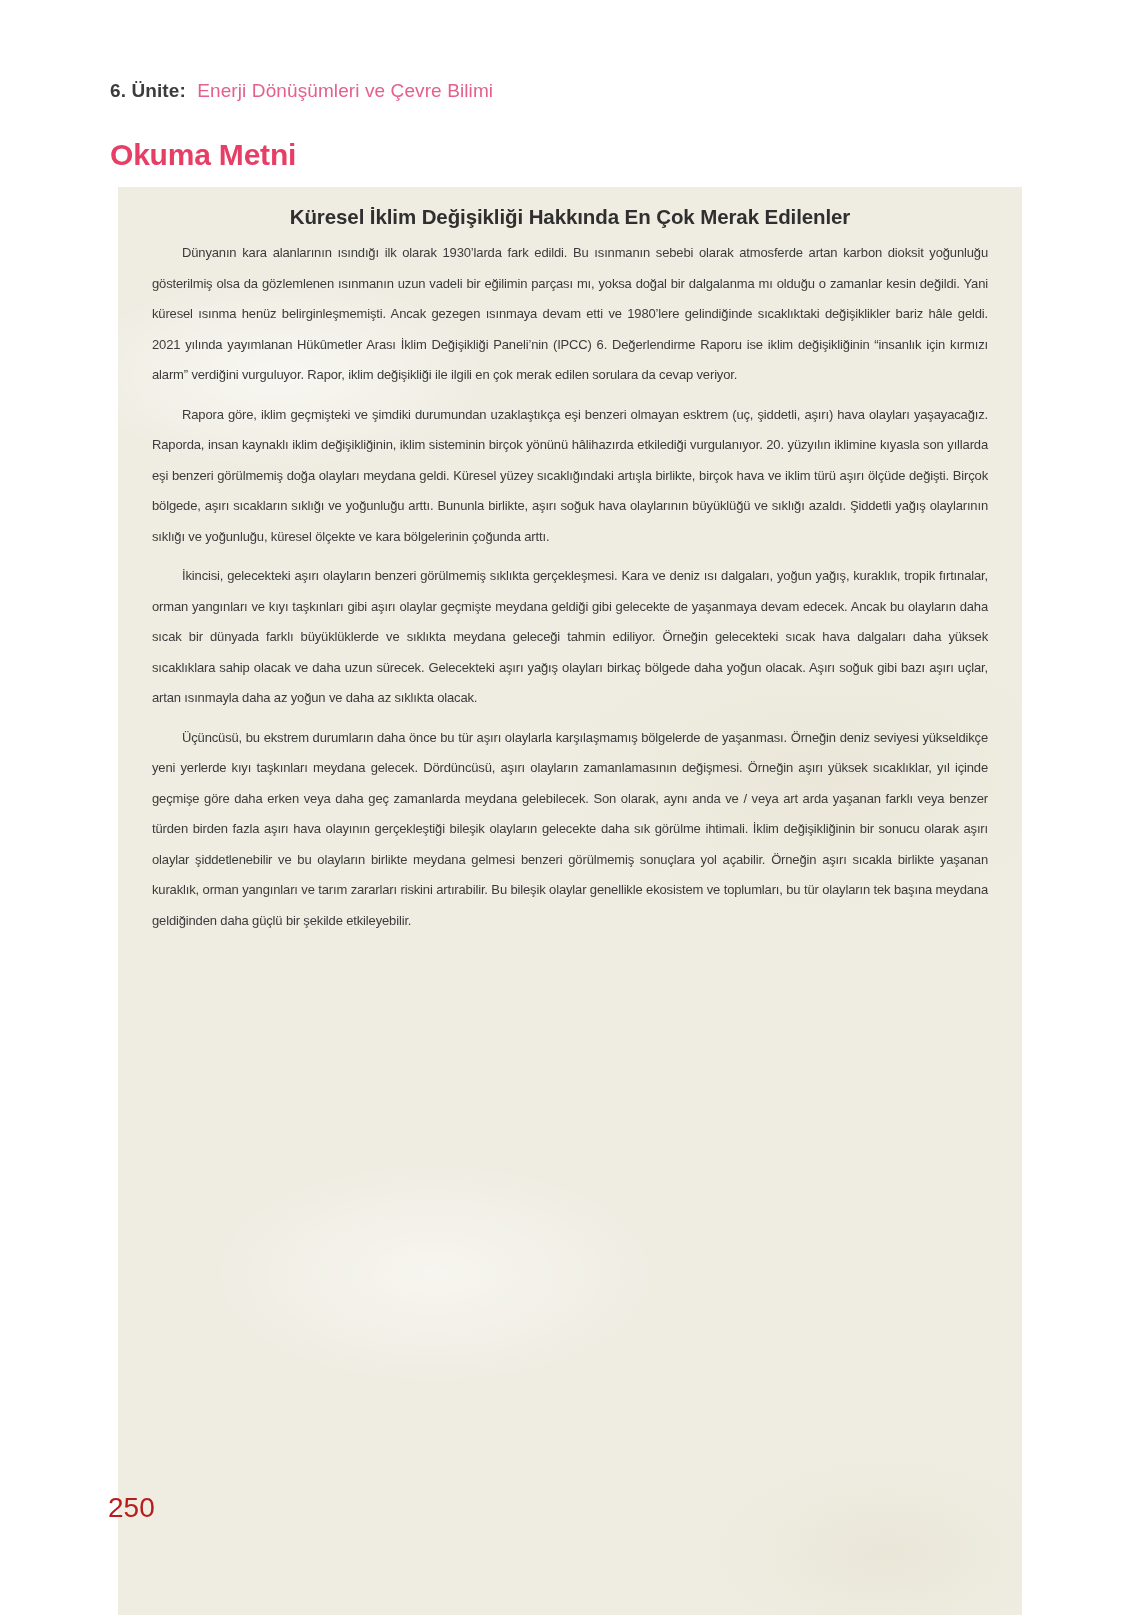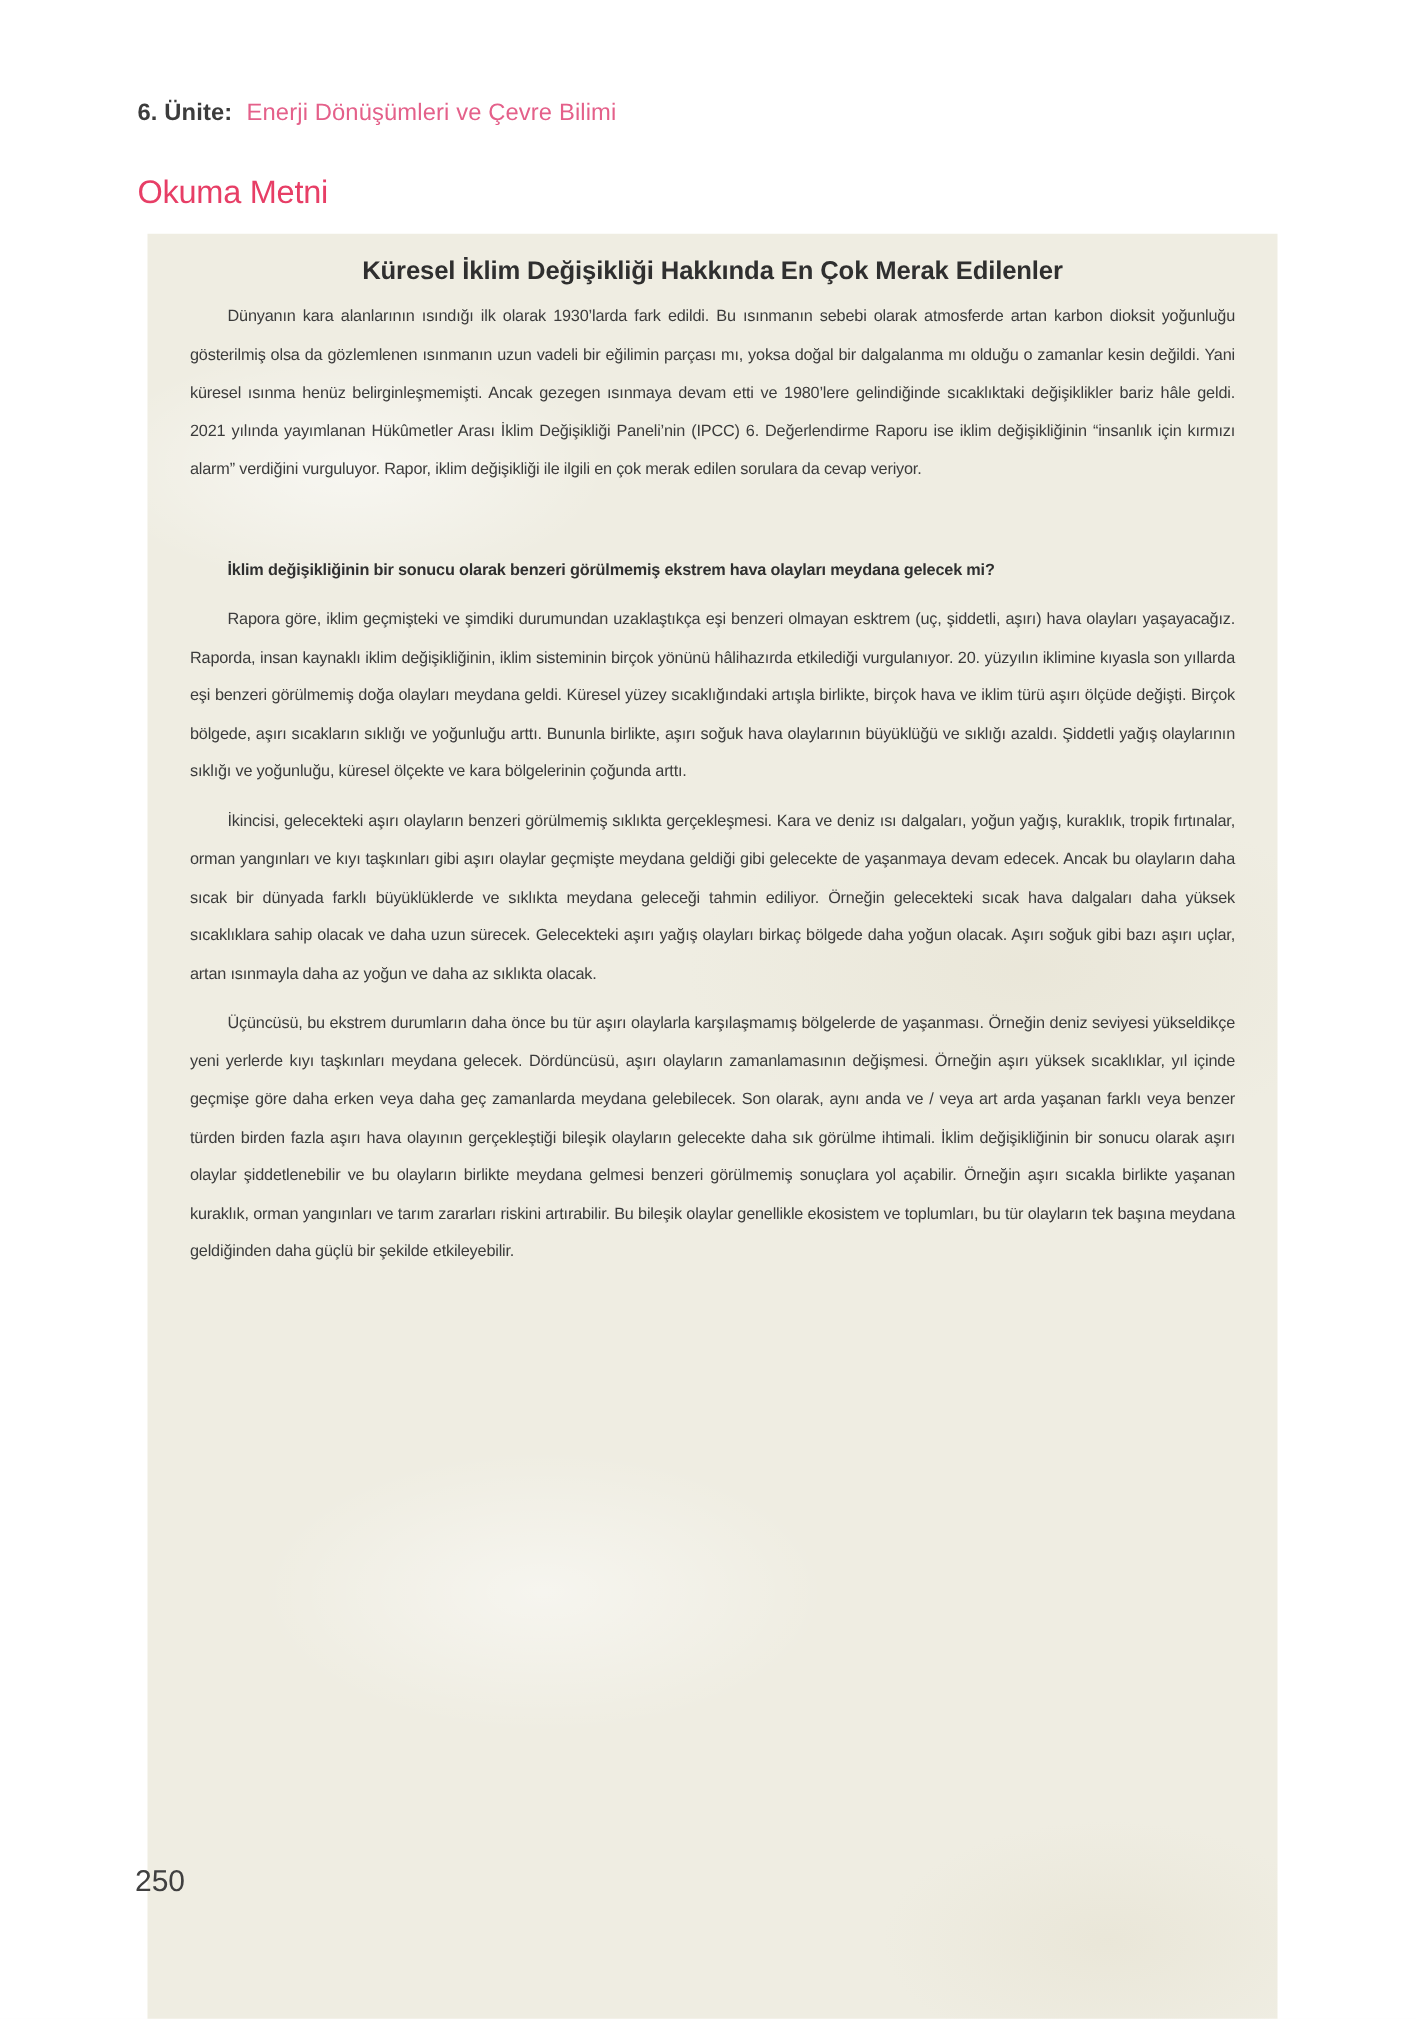--- a/index.html
+++ b/index.html
@@ -30,22 +30,22 @@
   .unit-title {
     color: #e4608a;
     font-weight: 400;
     margin-left: 6px;
   }
 
   .section-title {
     position: absolute;
     left: 110px;
     top: 138px;
-    font-size: 26px;
-    font-weight: 400;
+    font-size: 30px;
+    font-weight: 700;
     color: #e73e66;
     letter-spacing: -0.2px;
   }
 
   .reading-box {
     position: absolute;
     left: 118px;
     top: 187px;
     width: 904px;
     height: 1552px;
@@ -90,36 +90,35 @@
     font-style: italic;
     text-align: right;
     color: #3b3b3b;
     letter-spacing: -0.1px;
   }
 
   .page-number {
     position: absolute;
     left: 108px;
     top: 1492px;
-    font-size: 24px;
-    color: #404040;
+    font-size: 28px;
+    color: #b91c1c;
   }
 </style>
 </head>
 <body>
 
 <div class="unit-header">
   <span class="unit-label">6. Ünite:</span>
   <span class="unit-title">Enerji Dönüşümleri ve Çevre Bilimi</span>
 </div>
 
 <div class="section-title">Okuma Metni</div>
 
 <div class="reading-box">
   <h2 class="reading-title">Küresel İklim Değişikliği Hakkında En Çok Merak Edilenler</h2>
   <p class="para">Dünyanın kara alanlarının ısındığı ilk olarak 1930’larda fark edildi. Bu ısınmanın sebebi olarak atmosferde artan karbon dioksit yoğunluğu gösterilmiş olsa da gözlemlenen ısınmanın uzun vadeli bir eğilimin parçası mı, yoksa doğal bir dalgalanma mı olduğu o zamanlar kesin değildi. Yani küresel ısınma henüz belirginleşmemişti. Ancak gezegen ısınmaya devam etti ve 1980’lere gelindiğinde sıcaklıktaki değişiklikler bariz hâle geldi. 2021 yılında yayımlanan Hükûmetler Arası İklim Değişikliği Paneli’nin (IPCC) 6. Değerlendirme Raporu ise iklim değişikliğinin “insanlık için kırmızı alarm” verdiğini vurguluyor. Rapor, iklim değişikliği ile ilgili en çok merak edilen sorulara da cevap veriyor.</p>
-  <p class="para question">İklim değişikliğinin bir sonucu olarak benzeri görülmemiş ekstrem hava olayları meydana gelecek mi?</p>
   <p class="para">Rapora göre, iklim geçmişteki ve şimdiki durumundan uzaklaştıkça eşi benzeri olmayan esktrem (uç, şiddetli, aşırı) hava olayları yaşayacağız. Raporda, insan kaynaklı iklim değişikliğinin, iklim sisteminin birçok yönünü hâlihazırda etkilediği vurgulanıyor. 20. yüzyılın iklimine kıyasla son yıllarda eşi benzeri görülmemiş doğa olayları meydana geldi. Küresel yüzey sıcaklığındaki artışla birlikte, birçok hava ve iklim türü aşırı ölçüde değişti. Birçok bölgede, aşırı sıcakların sıklığı ve yoğunluğu arttı. Bununla birlikte, aşırı soğuk hava olaylarının büyüklüğü ve sıklığı azaldı. Şiddetli yağış olaylarının sıklığı ve yoğunluğu, küresel ölçekte ve kara bölgelerinin çoğunda arttı.</p>
   <p class="para">İkincisi, gelecekteki aşırı olayların benzeri görülmemiş sıklıkta gerçekleşmesi. Kara ve deniz ısı dalgaları, yoğun yağış, kuraklık, tropik fırtınalar, orman yangınları ve kıyı taşkınları gibi aşırı olaylar geçmişte meydana geldiği gibi gelecekte de yaşanmaya devam edecek. Ancak bu olayların daha sıcak bir dünyada farklı büyüklüklerde ve sıklıkta meydana geleceği tahmin ediliyor. Örneğin gelecekteki sıcak hava dalgaları daha yüksek sıcaklıklara sahip olacak ve daha uzun sürecek. Gelecekteki aşırı yağış olayları birkaç bölgede daha yoğun olacak. Aşırı soğuk gibi bazı aşırı uçlar, artan ısınmayla daha az yoğun ve daha az sıklıkta olacak.</p>
   <p class="para">Üçüncüsü, bu ekstrem durumların daha önce bu tür aşırı olaylarla karşılaşmamış bölgelerde de yaşanması. Örneğin deniz seviyesi yükseldikçe yeni yerlerde kıyı taşkınları meydana gelecek. Dördüncüsü, aşırı olayların zamanlamasının değişmesi. Örneğin aşırı yüksek sıcaklıklar, yıl içinde geçmişe göre daha erken veya daha geç zamanlarda meydana gelebilecek. Son olarak, aynı anda ve / veya art arda yaşanan farklı veya benzer türden birden fazla aşırı hava olayının gerçekleştiği bileşik olayların gelecekte daha sık görülme ihtimali. İklim değişikliğinin bir sonucu olarak aşırı olaylar şiddetlenebilir ve bu olayların birlikte meydana gelmesi benzeri görülmemiş sonuçlara yol açabilir. Örneğin aşırı sıcakla birlikte yaşanan kuraklık, orman yangınları ve tarım zararları riskini artırabilir. Bu bileşik olaylar genellikle ekosistem ve toplumları, bu tür olayların tek başına meydana geldiğinden daha güçlü bir şekilde etkileyebilir.</p>
 </div>
 
 <div class="page-number">250</div>
 
 </body></html>

